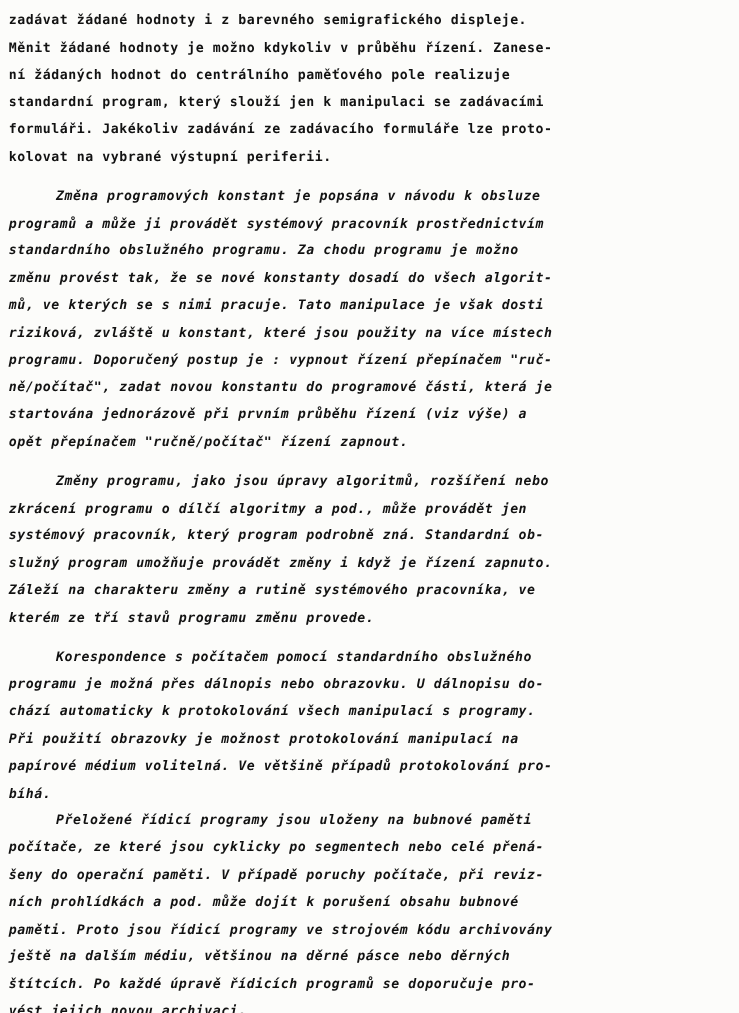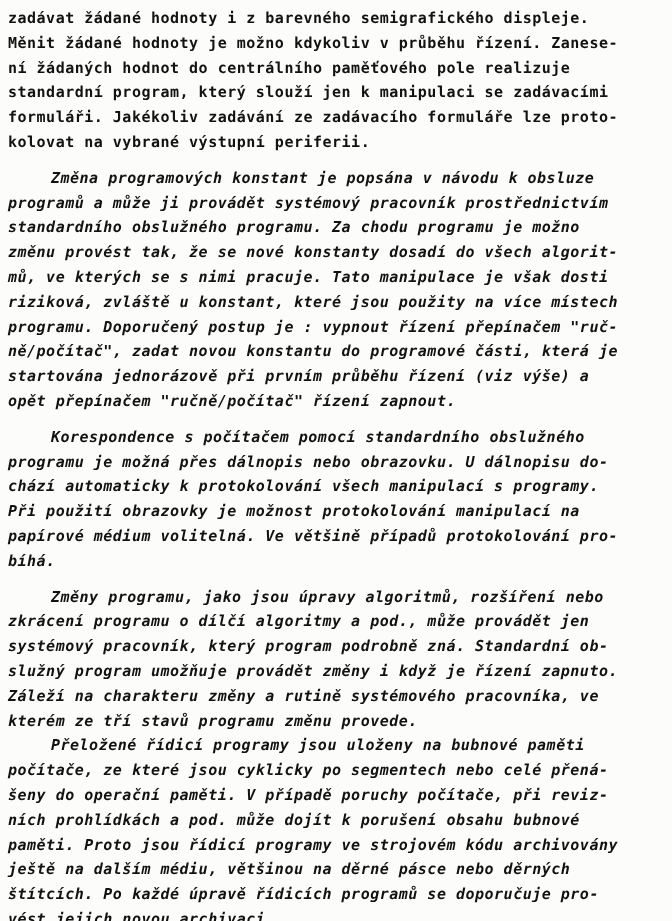--- a/index.html
+++ b/index.html
@@ -9,21 +9,21 @@
   }
   .page {
     position: relative;
     width: 672px;
     height: 921px;
     margin: 0 auto;
     background: #fcfcfa;
     color: #121212;
     font-family: "DejaVu Sans Mono", "Liberation Mono", monospace;
     font-weight: bold;
-    font-size: 15px;
+    font-size: 12px;
     line-height: 24.8px;
     letter-spacing: 0.5px;
     box-sizing: border-box;
     padding: 6px 4px 0 8px;
     overflow: hidden;
     
     text-rendering: geometricPrecision;
   }
   .para {
     margin: 0;
@@ -50,32 +50,32 @@
   <p class="para gap ind">Změna programových konstant je popsána v návodu k obsluze
 programů a může ji provádět systémový pracovník prostřednictvím
 standardního obslužného programu. Za chodu programu je možno
 změnu provést tak, že se nové konstanty dosadí do všech algorit-
 mů, ve kterých se s nimi pracuje. Tato manipulace je však dosti
 riziková, zvláště u konstant, které jsou použity na více místech
 programu. Doporučený postup je : vypnout řízení přepínačem "ruč-
 ně/počítač", zadat novou konstantu do programové části, která je
 startována jednorázově při prvním průběhu řízení (viz výše) a
 opět přepínačem "ručně/počítač" řízení zapnout.</p>
+  <p class="para gap ind">Změny programu, jako jsou úpravy algoritmů, rozšíření nebo
+zkrácení programu o dílčí algoritmy a pod., může provádět jen
+systémový pracovník, který program podrobně zná. Standardní ob-
+služný program umožňuje provádět změny i když je řízení zapnuto.
+Záleží na charakteru změny a rutině systémového pracovníka, ve
+kterém ze tří stavů programu změnu provede.</p>
   <p class="para gap ind">Korespondence s počítačem pomocí standardního obslužného
 programu je možná přes dálnopis nebo obrazovku. U dálnopisu do-
 chází automaticky k protokolování všech manipulací s programy.
 Při použití obrazovky je možnost protokolování manipulací na
 papírové médium volitelná. Ve většině případů protokolování pro-
 bíhá.</p>
-  <p class="para gap ind">Změny programu, jako jsou úpravy algoritmů, rozšíření nebo
-zkrácení programu o dílčí algoritmy a pod., může provádět jen
-systémový pracovník, který program podrobně zná. Standardní ob-
-služný program umožňuje provádět změny i když je řízení zapnuto.
-Záleží na charakteru změny a rutině systémového pracovníka, ve
-kterém ze tří stavů programu změnu provede.</p>
   <p class="para ind">Přeložené řídicí programy jsou uloženy na bubnové paměti
 počítače, ze které jsou cyklicky po segmentech nebo celé přená-
 šeny do operační paměti. V případě poruchy počítače, při reviz-
 ních prohlídkách a pod. může dojít k porušení obsahu bubnové
 paměti. Proto jsou řídicí programy ve strojovém kódu archivovány
 ještě na dalším médiu, většinou na děrné pásce nebo děrných
 štítcích. Po každé úpravě řídicích programů se doporučuje pro-
 vést jejich novou archivaci.</p>
 </div>
 

